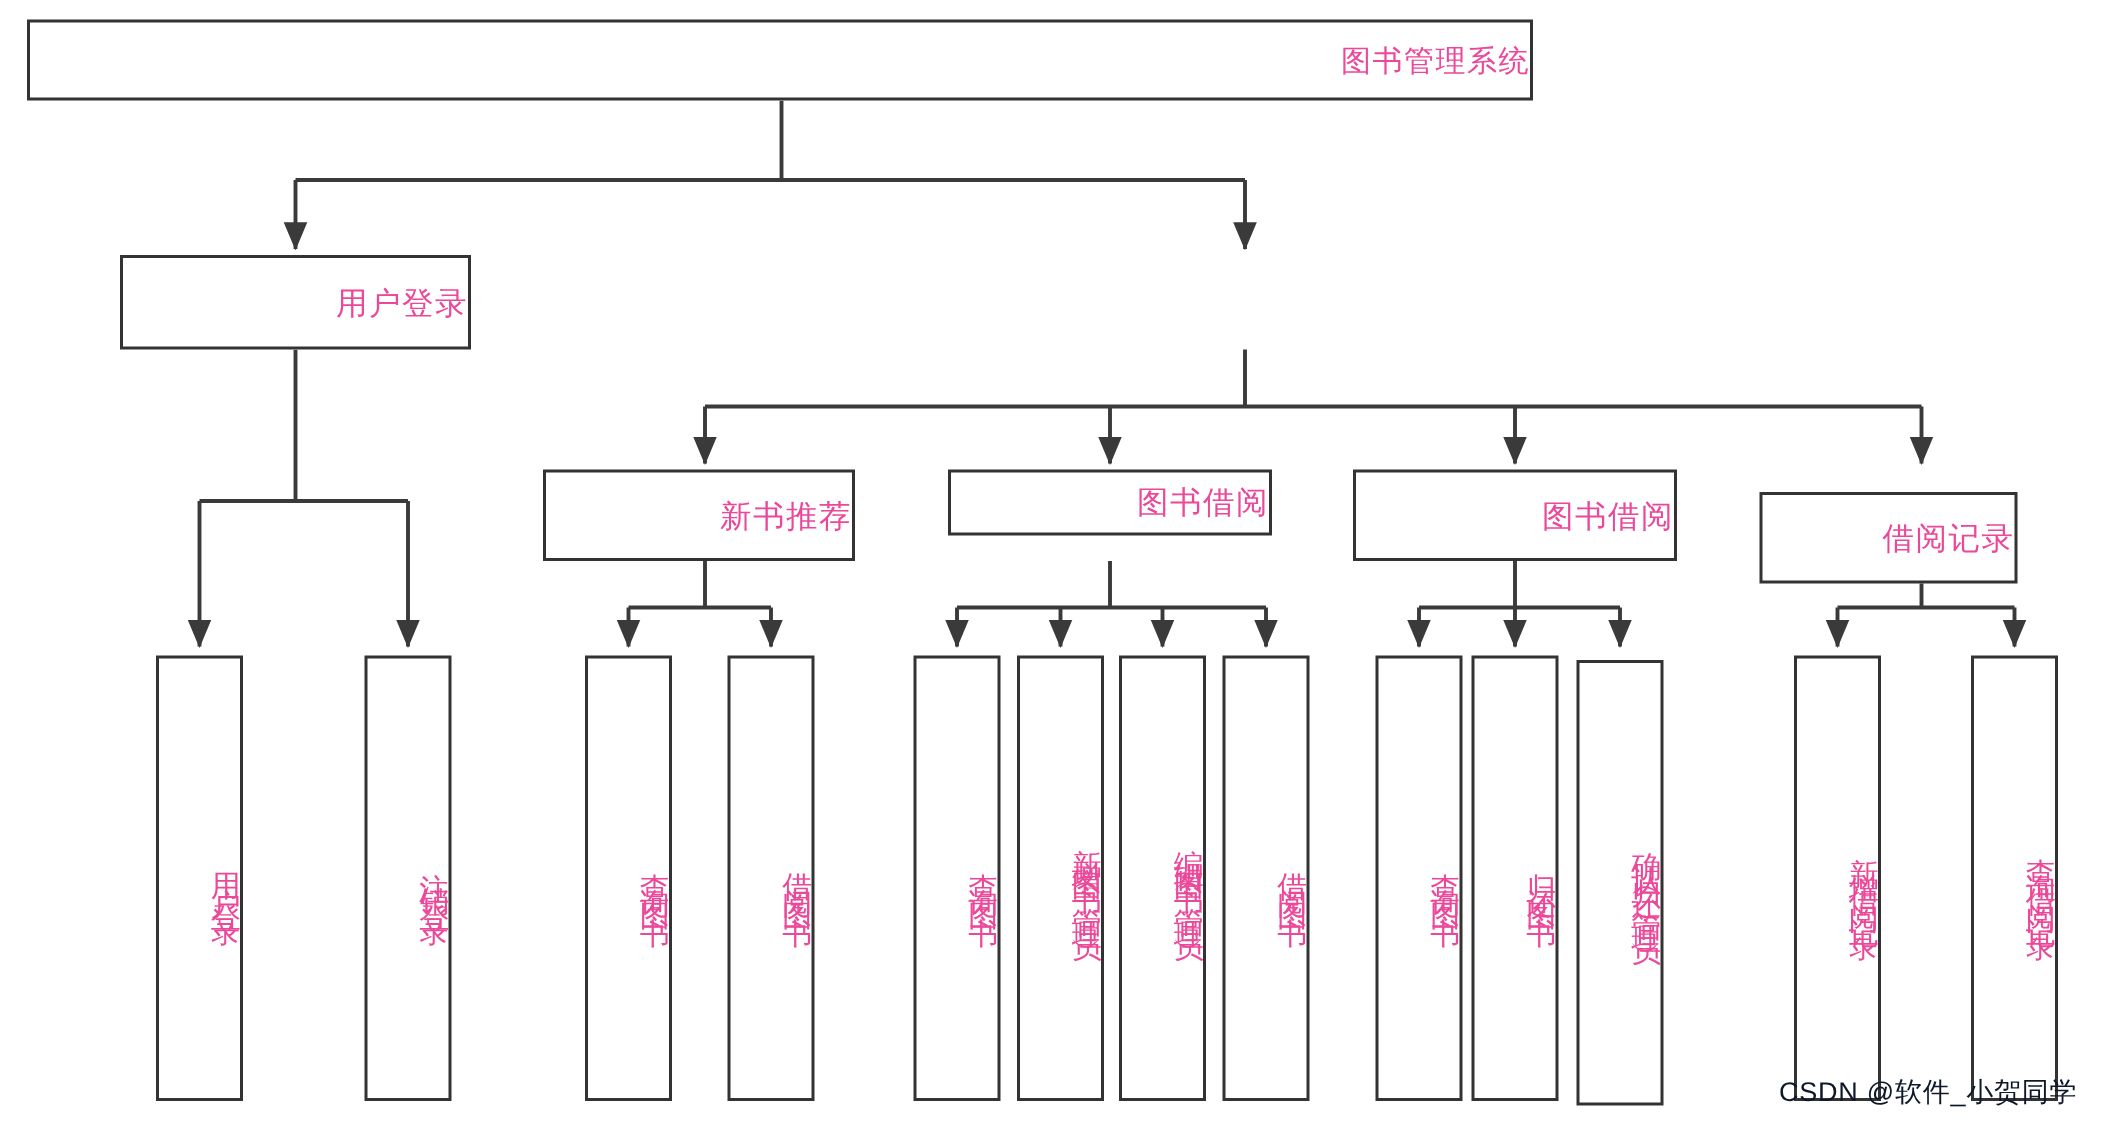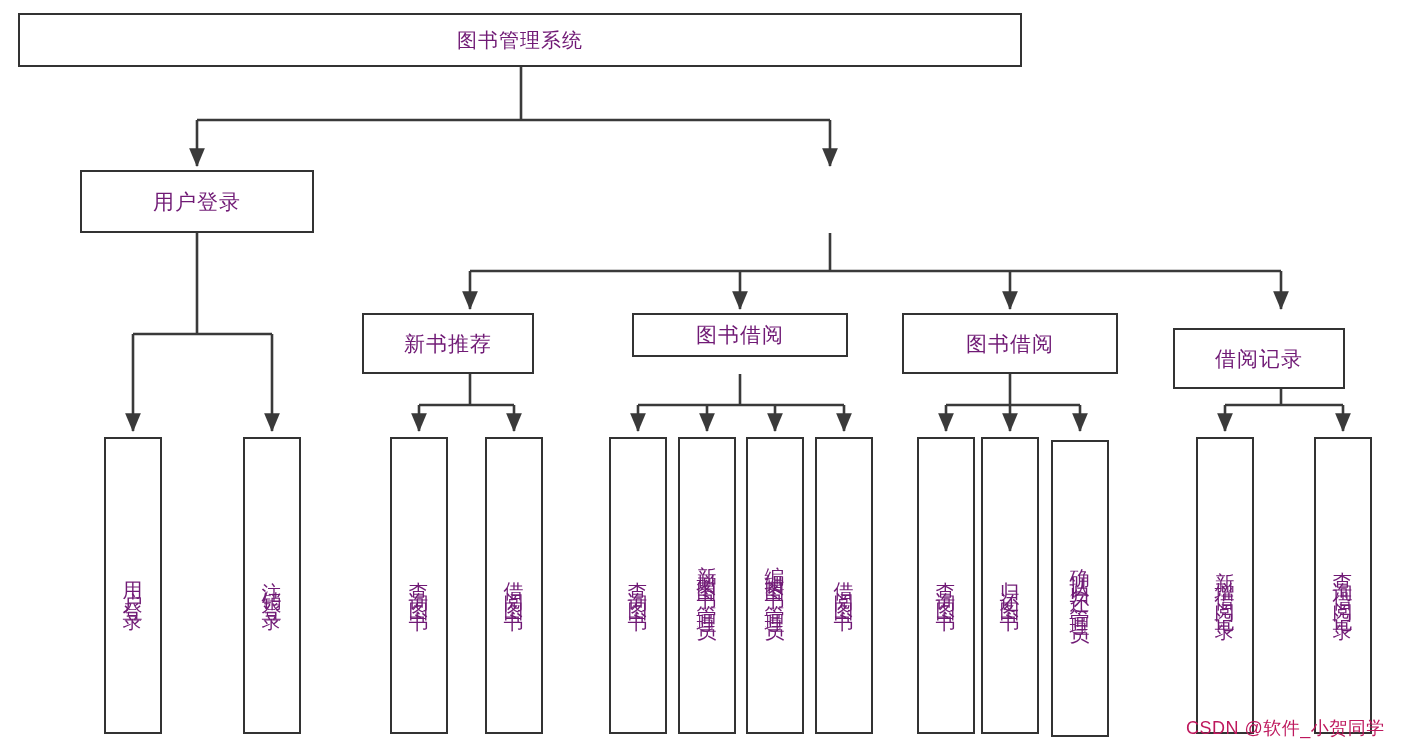--- a/index.html
+++ b/index.html
@@ -20,22 +20,22 @@
     left: 0; top: 0;
     width: 1405px; height: 747px;
   }
   .box {
     position: absolute;
     box-sizing: border-box;
     border: 2.5px solid #333333;
     background: #ffffff;
     display: flex;
     align-items: center;
-    justify-content: center;
-    color: #701a75;
+    justify-content: flex-end;
+    color: #ec4899;
   }
   .h-box .lbl {
     font-size: 21px;
     letter-spacing: 1px;
     white-space: nowrap;
   }
   .root-box .lbl {
     font-size: 20px;
   }
   .v-box .lbl {
@@ -49,21 +49,21 @@
   .v-box .lbl.long {
     letter-spacing: 8px;
     font-size: 20px;
   }
   #watermark {
     position: absolute;
     left: 1186px;
     top: 716px;
     font-size: 18px;
     font-weight: 500;
-    color: #be185d;
+    color: #0f172a;
     white-space: nowrap;
     letter-spacing: 0.5px;
   }
 </style>
 </head>
 <body>
 
 <div id="stage">
 
   <svg id="edges" viewBox="0 0 1405 747" xmlns="http://www.w3.org/2000/svg">
@@ -138,21 +138,21 @@
     <span class="lbl">用户登录</span>
   </div>
 
   <div class="box v-box" style="left:104px; top:437px; width:58px; height:297px;">
     <span class="lbl">用户登录</span>
   </div>
   <div class="box v-box" style="left:243px; top:437px; width:58px; height:297px;">
     <span class="lbl">注销登录</span>
   </div>
 
-  <div class="box h-box" style="left:362px; top:313px; width:172px; height:61px;">
+  <div class="box h-box" style="left:362px; top:313px; width:208px; height:61px;">
     <span class="lbl">新书推荐</span>
   </div>
   <div class="box h-box" style="left:632px; top:313px; width:216px; height:44px;">
     <span class="lbl">图书借阅</span>
   </div>
   <div class="box h-box" style="left:902px; top:313px; width:216px; height:61px;">
     <span class="lbl">图书借阅</span>
   </div>
   <div class="box h-box" style="left:1173px; top:328px; width:172px; height:61px;">
     <span class="lbl">借阅记录</span>

